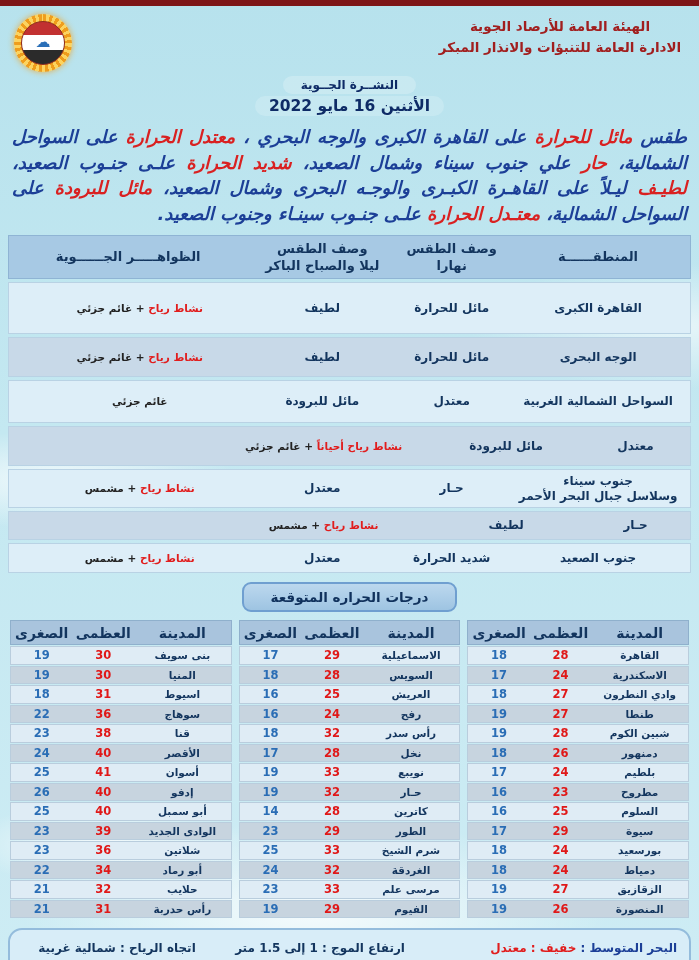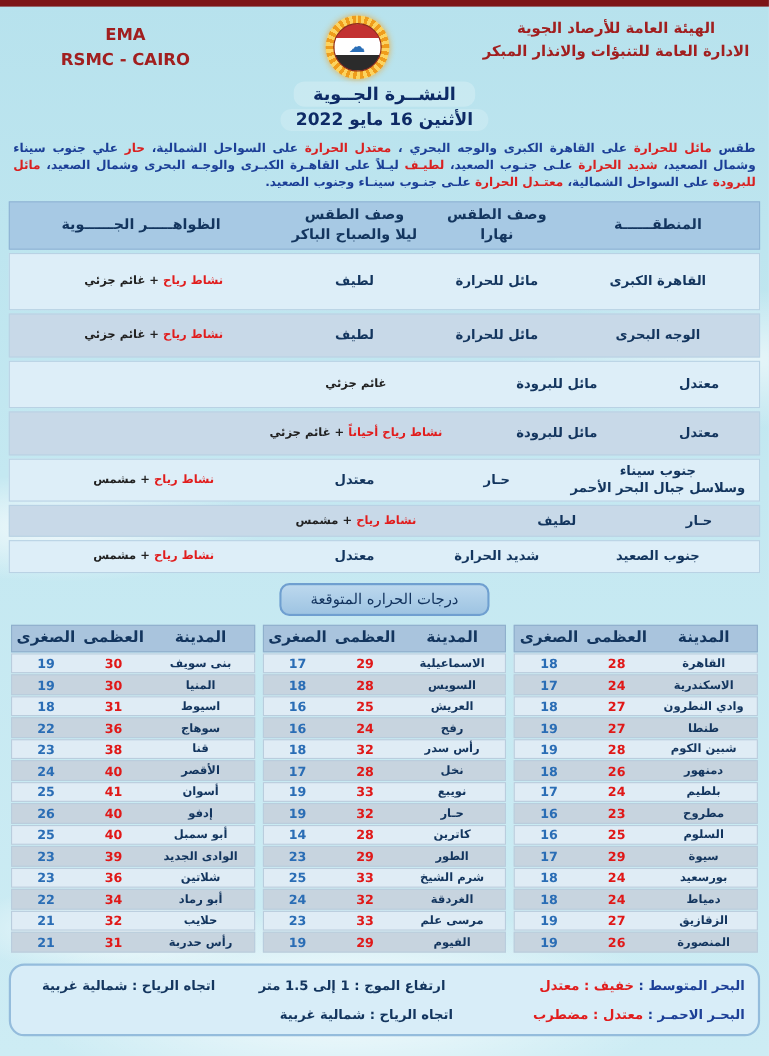--- a/index.html
+++ b/index.html
@@ -21,24 +21,24 @@
   .logo{width:58px;height:58px;border-radius:50%;
     background:repeating-conic-gradient(from 0deg,#ef9d1c 0deg 7deg,#fcd35f 7deg 14deg);
     box-shadow:0 0 6px rgba(240,160,30,.8);
     display:flex;align-items:center;justify-content:center;margin-top:2px;}
   .logo-inner{width:42px;height:42px;border-radius:50%;overflow:hidden;border:1px solid #8d2a20;
     background:linear-gradient(180deg,#c23131 0%,#c23131 30%,#ffffff 30%,#ffffff 67%,#2b2b2b 67%,#2b2b2b 100%);
     display:flex;align-items:center;justify-content:center;}
   .logo-cloud{font-size:15px;color:#2a6fb8;line-height:1;margin-top:-2px;}
   
   .title-wrap{text-align:center;margin-top:2px;}
-  .btitle{display:inline-block;color:#0e2b66;font-weight:bold;font-size:16px;padding:2px 18px;background:rgba(255,255,255,.22);border-radius:10px;}
+  .btitle{display:inline-block;color:#0e2b66;font-weight:bold;font-size:12px;padding:2px 18px;background:rgba(255,255,255,.22);border-radius:10px;}
   .bdate{display:inline-block;color:#0e2b66;font-weight:bold;font-size:15.5px;padding:1px 14px;margin-top:2px;background:rgba(255,255,255,.18);border-radius:10px;direction:rtl;}
   
-  .summary{direction:rtl;text-align:justify;margin:8px 12px 0 12px;color:#1c3f97;font-weight:bold;font-size:11px;line-height:1.42;}
+  .summary{direction:rtl;text-align:justify;margin:8px 12px 0 12px;color:#1c3f97;font-weight:bold;font-size:18px;line-height:1.42;font-style:italic;}
   .summary .red{color:#d92121;}
   
   .ftable{margin:9px 8px 0 8px;direction:rtl;}
   .fhead{display:flex;background:#a7c9e4;border:1px solid #8fb4d4;min-height:42px;align-items:center;}
   .fcell{box-sizing:border-box;text-align:center;padding:2px 4px;white-space:pre-line;}
   .col-region{width:27%;}
   .col-day{width:16%;}
   .col-night{width:22%;}
   .col-phen{width:35%;}
   .fhead .fcell{color:#13355e;font-weight:bold;font-size:13px;line-height:1.35;}
@@ -50,21 +50,21 @@
   .frow .col-phen .red{color:#e11d1d;}
   .fbody .frow:nth-child(1){min-height:50px;}
   .fbody .frow:nth-child(2){min-height:38px;}
   .fbody .frow:nth-child(3){min-height:41px;}
   .fbody .frow:nth-child(4){min-height:38px;}
   .fbody .frow:nth-child(5){min-height:37px;}
   .fbody .frow:nth-child(6){min-height:27px;}
   .fbody .frow:nth-child(7){min-height:28px;}
   
   .btn-wrap{text-align:center;margin-top:9px;}
-  .temps-btn{display:inline-block;color:#10315c;font-weight:normal;font-size:13.5px;padding:5px 26px;
+  .temps-btn{display:inline-block;color:#10315c;font-weight:bold;font-size:13.5px;padding:5px 26px;
     background:linear-gradient(180deg,#bcd8ee,#9ec4e2);border:2px solid #6f9fd0;border-radius:9px;cursor:pointer;}
   
   .ttables{display:flex;direction:rtl;gap:7px;margin:8px 10px 0 10px;}
   .ttable{flex:1;}
   .trow{display:flex;align-items:center;background:#dfecf5;border:1px solid #b9cddd;height:16.5px;margin-bottom:1px;}
   .trow.alt{background:#c7d4df;}
   .trow.thead{background:#a9c4dd;height:23px;border-color:#8fb0cc;}
   .tc{box-sizing:border-box;text-align:center;font-weight:bold;}
   .tc-city{width:44%;}
   .tc-max{width:28%;}
@@ -83,24 +83,20 @@
   .sea-wave{width:33%;text-align:center;}
   .sea-wind{width:29%;text-align:center;}
 </style>
 </head>
 <body>
 
 <div class="page">
   <div class="topstrip"></div>
 
   <div class="hdr">
-    <div class="ema">
-      <div>EMA</div>
-      <div>RSMC - CAIRO</div>
-    </div>
     <div class="logo">
       <div class="logo-inner">
         <span class="logo-cloud">☁</span>
       </div>
     </div>
     <div class="hdr-ar">
       <div>الهيئة العامة للأرصاد الجوية</div>
       <div>الادارة العامة للتنبؤات والانذار المبكر</div>
     </div>
   </div>
@@ -128,20 +124,21 @@
           <div class="fcell col-night">لطيف</div>
           <div class="fcell col-phen"><span class="red">نشاط رياح </span><span class="">+ غائم جزئي</span></div>
         </div>
         <div class="frow alt">
           <div class="fcell col-region">الوجه البحرى</div>
           <div class="fcell col-day">مائل للحرارة</div>
           <div class="fcell col-night">لطيف</div>
           <div class="fcell col-phen"><span class="red">نشاط رياح </span><span class="">+ غائم جزئي</span></div>
         </div>
         <div class="frow">
+          <div class="fcell col-region">السواحل الشمالية الغربية</div>
           <div class="fcell col-day">معتدل</div>
           <div class="fcell col-night">مائل للبرودة</div>
           <div class="fcell col-phen"><span class="">غائم جزئي</span></div>
         </div>
         <div class="frow alt">
           <div class="fcell col-day">معتدل</div>
           <div class="fcell col-night">مائل للبرودة</div>
           <div class="fcell col-phen"><span class="red">نشاط رياح أحياناً </span><span class="">+ غائم جزئي</span></div>
         </div>
         <div class="frow">

